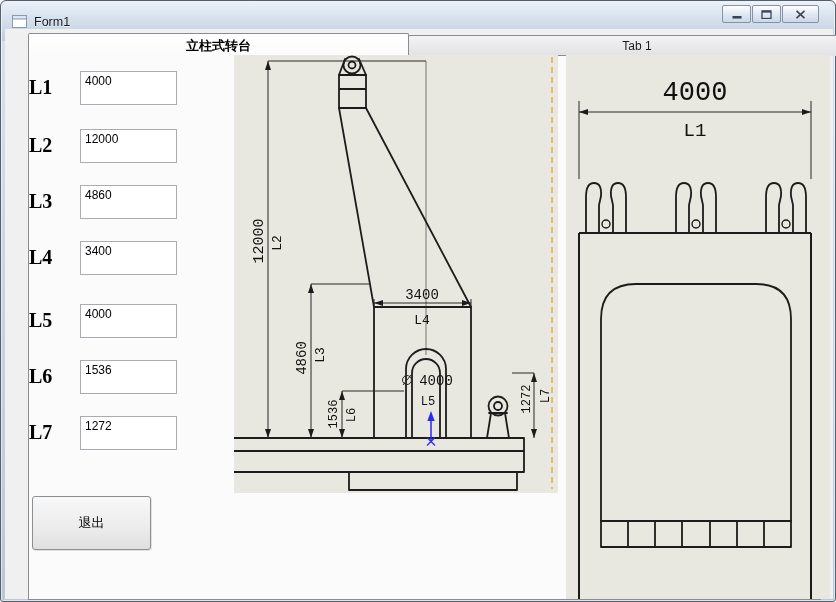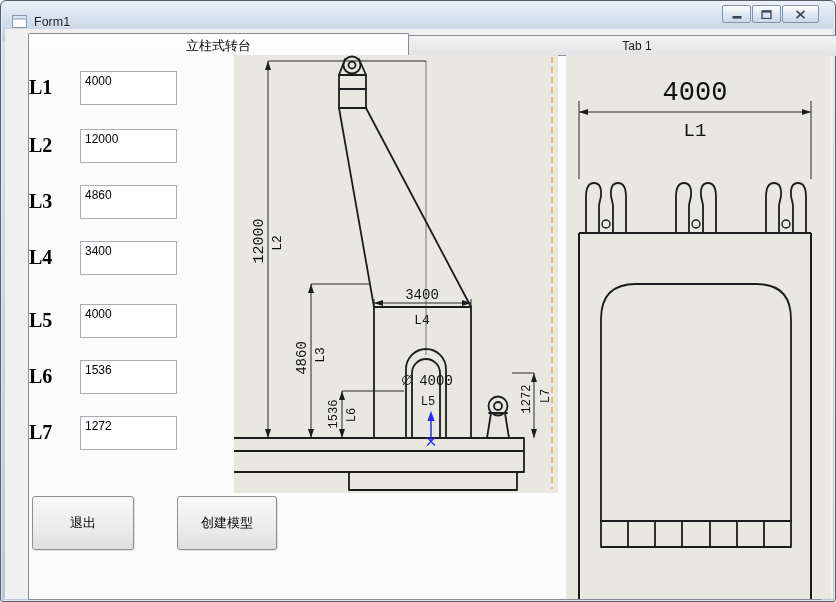--- a/index.html
+++ b/index.html
@@ -18,38 +18,38 @@
            display:flex;align-items:center;justify-content:center;}
   .cap-min,.cap-max{width:27px;} .cap-close{width:35px;}
 
   
   .client{position:absolute;left:4px;top:28px;width:828px;height:570px;background:#f0f0f0;}
 
   
   .tab{position:absolute;display:flex;align-items:center;justify-content:center;
        border:1px solid #898c95;border-bottom:none;border-radius:2px 2px 0 0;cursor:default;}
   .tab-active{left:23px;top:4px;width:379px;height:23px;z-index:3;
-              background:linear-gradient(#ffffff,#fbfbfb);font-weight:normal;font-size:13px;color:#000;}
+              background:linear-gradient(#ffffff,#fbfbfb);font-weight:bold;font-size:13px;color:#000;}
   .tab-inactive{left:403px;top:6px;width:412px;height:20px;z-index:1;
                 background:linear-gradient(#f3f3f3,#e2e2e6);font-size:12px;color:#1c1c1c;padding-left:22px;}
   .tab-page{position:absolute;left:23px;top:26px;width:791px;height:543px;background:#fbfbfb;
             border:1px solid #898c95;z-index:2;}
 
   
   .field-label{position:absolute;left:24px;width:46px;height:24px;z-index:4;
                font-family:"Liberation Serif",serif;font-weight:700;font-size:20px;color:#000;}
   .tb{position:absolute;left:75px;width:97px;height:34px;z-index:4;box-sizing:border-box;
       background:#fff;border:1px solid #a9acb2;font:12px "Liberation Sans",sans-serif;
       padding:2px 4px;resize:none;overflow:hidden;line-height:14px;color:#000;}
 
   
   .btn{position:absolute;top:467px;height:54px;z-index:4;border:1px solid #8a8f96;border-radius:3px;
        background:linear-gradient(#f8f8f8,#ececec 60%,#dfdfdf);
        font:13px "Liberation Sans",sans-serif;color:#000;box-shadow:1px 1px 0 rgba(0,0,0,.10);}
-  .btn-exit{left:27px;width:102px;}
+  .btn-exit{left:27px;width:119px;}
   .btn-create{left:172px;width:100px;}
 
   
   .panel{position:absolute;z-index:3;background:#e9e8e0;}
   .panel-side{left:229px;top:26px;width:324px;height:438px;}
   .panel-front{left:561px;top:26px;width:264px;height:544px;}
   .panel svg{display:block;width:100%;height:100%;}
   .cad{font-family:"Liberation Mono",monospace;fill:#111;}
   .geo{stroke:#1c1c1c;fill:none;stroke-width:1.8;stroke-linecap:round;}
   .geo2{stroke:#1c1c1c;fill:none;stroke-width:2;}
@@ -109,21 +109,20 @@
       <span class="field-label" style="top:217px">L4</span>
       <textarea class="tb" style="top: 212px;">3400</textarea>
       <span class="field-label" style="top:280px">L5</span>
       <textarea class="tb" style="top: 275px;">4000</textarea>
       <span class="field-label" style="top:336px">L6</span>
       <textarea class="tb" style="top: 331px;">1536</textarea>
       <span class="field-label" style="top:392px">L7</span>
       <textarea class="tb" style="top: 387px;">1272</textarea>
 
       <button class="btn btn-exit">退出</button>
-      <button class="btn btn-create">创建模型</button>
 
       <div class="panel panel-side">
         <svg viewBox="0 0 324 438">
 
           <line class="thin" x1="192" y1="6" x2="192" y2="300"></line>
 
           <circle class="geo" cx="118" cy="10" r="8.5"></circle>
           <circle class="geo" cx="118" cy="10" r="3.5"></circle>
           <path class="geo" d="M105,20 L111,4 M132,20 L125,4"></path>
           <path class="geo" d="M105,20 H132 M105,34 H132 M105,20 V53 M132,20 V53 M105,53 H132"></path>

